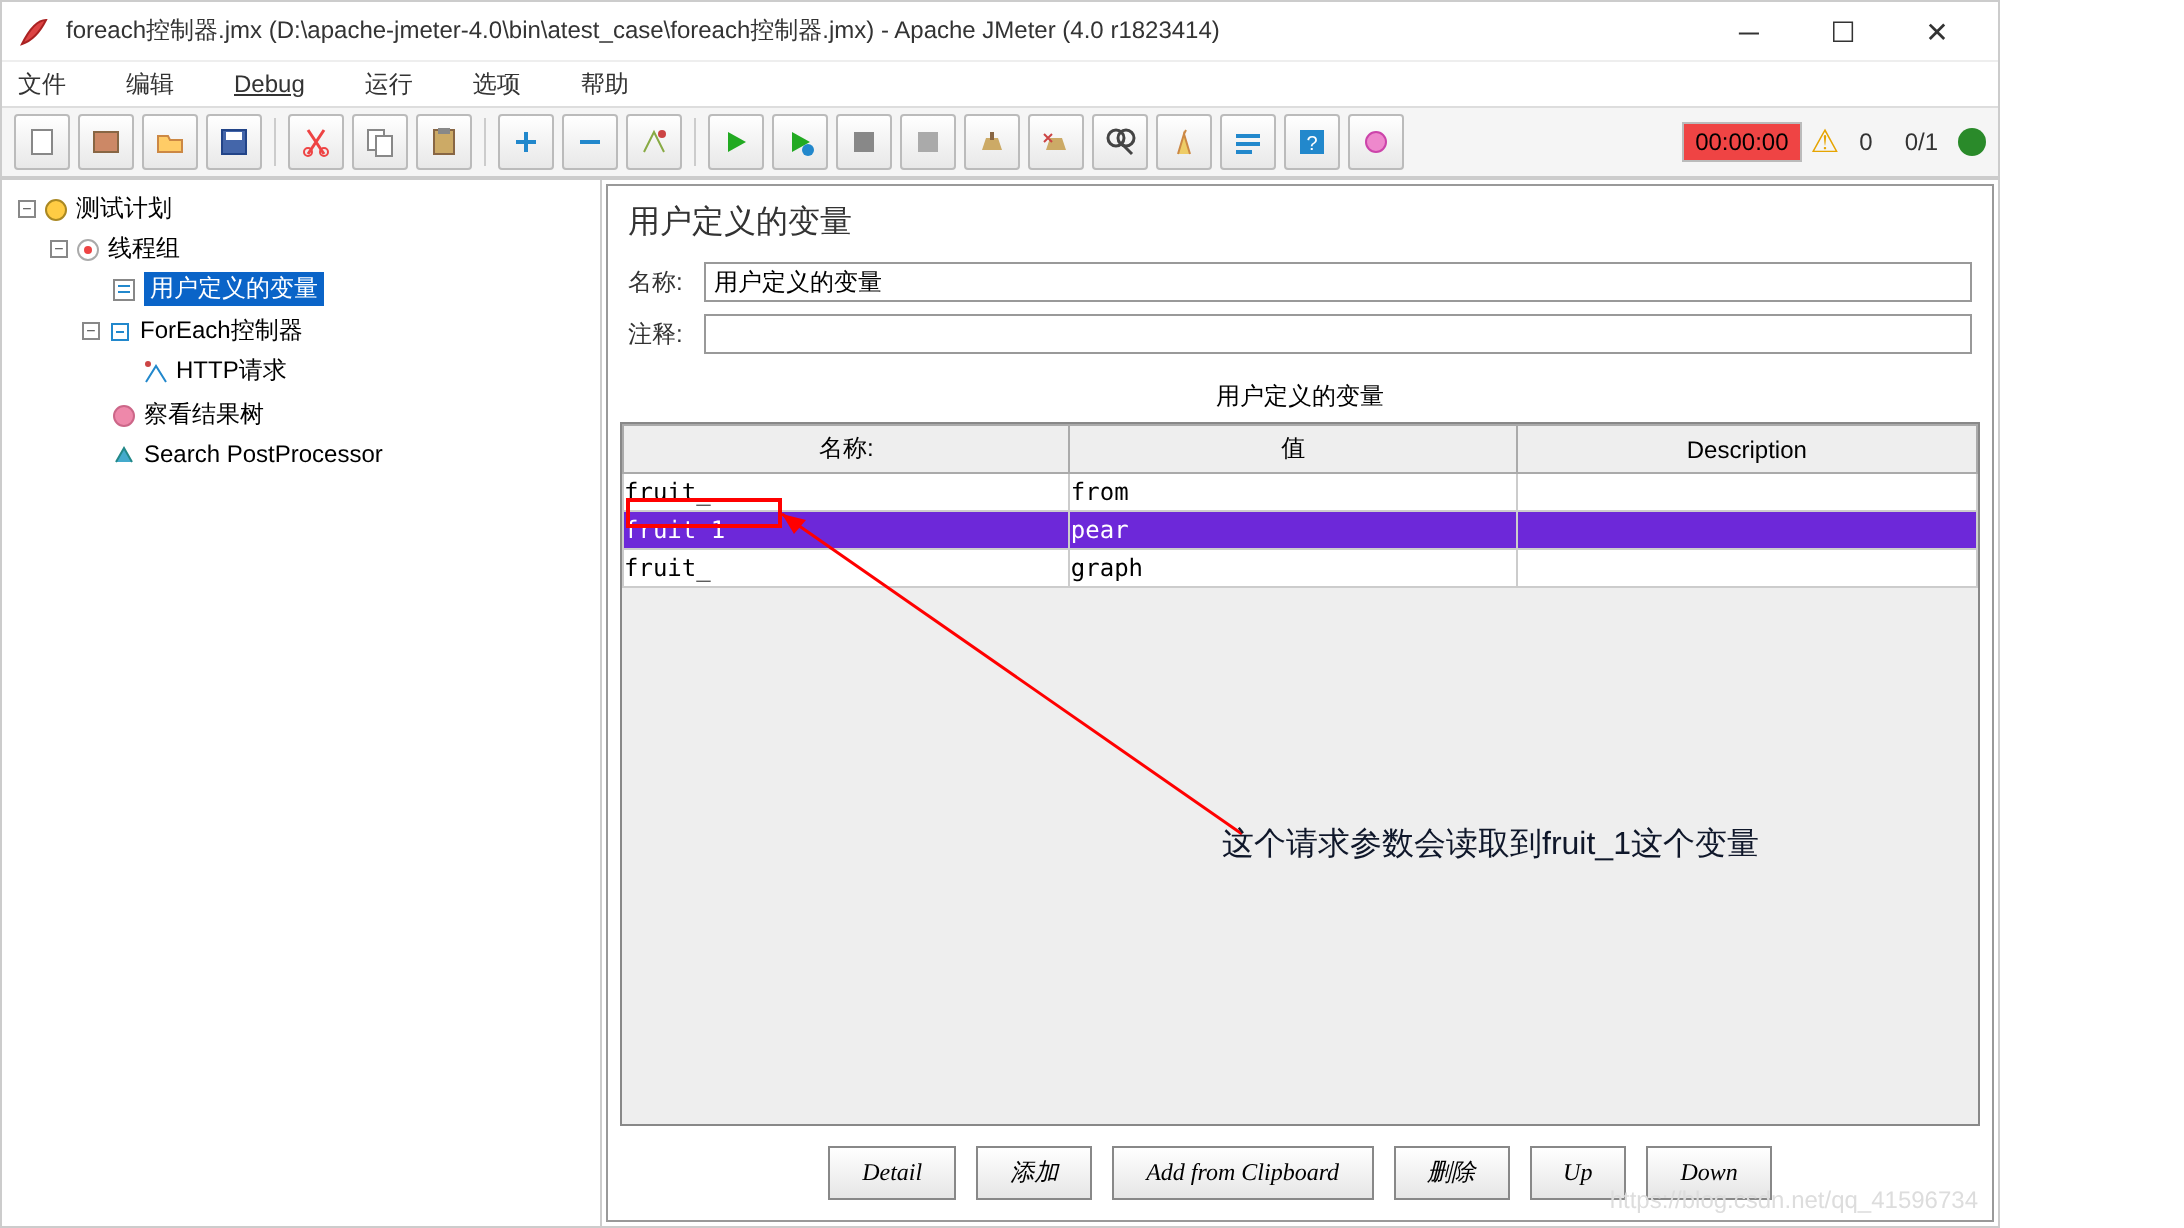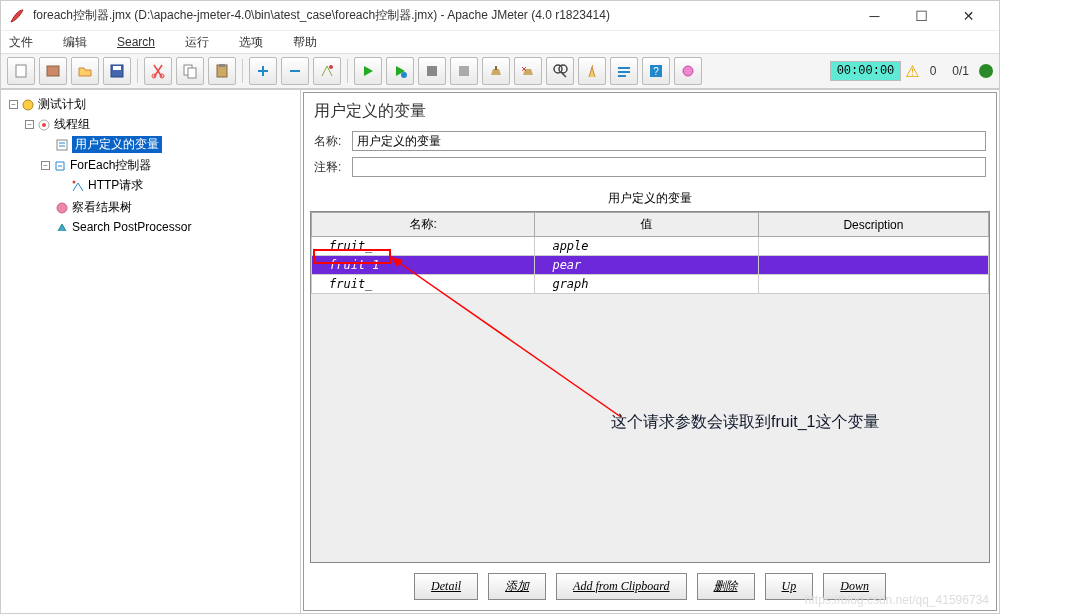--- a/index.html
+++ b/index.html
@@ -10,21 +10,21 @@
 .titlebar .title { flex: 1; font-size: 12px; color: #333; }
 .win-controls { display: flex; gap: 2px; }
 .win-btn { width: 45px; height: 28px; display: flex; align-items: center; justify-content: center; font-size: 14px; color: #333; cursor: pointer; }
 .menubar { height: 22px; display: flex; align-items: center; padding: 0 8px; gap: 30px; background: #fff; }
 .menubar span { font-size: 12px; color: #333; cursor: pointer; }
 .menubar .ul { text-decoration: underline; }
 .toolbar { height: 36px; display: flex; align-items: center; padding: 2px 6px; gap: 4px; background: #f5f5f5; border-top: 1px solid #ddd; border-bottom: 1px solid #ccc; }
 .tool-btn { width: 28px; height: 28px; border: 1px solid #bbb; background: linear-gradient(#fff,#e8e8e8); border-radius: 2px; display: flex; align-items: center; justify-content: center; cursor: pointer; }
 .tool-sep { width: 1px; height: 24px; background: #ccc; margin: 0 2px; }
 .tool-spacer { flex: 1; }
-.timer { border: 1px solid #bbb; padding: 2px 6px; font-family: Liberation Mono, monospace; font-size: 12px; background: #5eead4; }
+.timer { border: 1px solid #bbb; padding: 2px 6px; font-family: Liberation Sans, sans-serif; font-size: 12px; background: #ef4444; }
 .warn-tri { color: #e6a400; font-size: 16px; }
 .status-count { font-size: 12px; color: #333; margin: 0 6px; }
 .dot { width: 14px; height: 14px; border-radius: 50%; background: #2a8a2a; display: inline-block; }
 .content { flex: 1; display: flex; border-top: 1px solid #ccc; overflow: hidden; }
 .tree-panel { width: 300px; border-right: 1px solid #ccc; background: #fff; padding: 4px 2px; overflow: auto; font-size: 12px; }
 .tree ul { list-style: none; padding-left: 16px; }
 .tree li { padding: 1px 0; white-space: nowrap; }
 .tree .row { display: flex; align-items: center; gap: 3px; padding: 1px 2px; }
 .tree .sel { background: #0a64c8; color: #fff; }
 .tree .tog { width: 9px; height: 9px; border: 1px solid #888; font-size: 8px; line-height: 7px; text-align: center; color: #555; background: #fff; cursor: pointer; }
@@ -32,24 +32,24 @@
 .tree .ico { width: 14px; height: 14px; display: inline-flex; align-items: center; justify-content: center; }
 .main-panel { flex: 1; display: flex; flex-direction: column; border: 1px solid #999; margin: 2px; background: #fff; position: relative; }
 .panel-title { font-size: 16px; padding: 8px 10px 6px; color: #333; }
 .form-row { display: flex; align-items: center; padding: 3px 10px; gap: 6px; }
 .form-row label { font-size: 12px; color: #333; width: 32px; }
 .form-row input { flex: 1; border: 1px solid #999; padding: 2px 4px; font-size: 12px; height: 20px; }
 .section-label { text-align: center; font-size: 12px; padding: 4px 0 2px; margin-top: 6px; }
 .grid-wrap { flex: 1; margin: 2px 6px; border: 1px solid #888; background: #eeeeee; position: relative; overflow: hidden; }
 table.grid { width: 100%; border-collapse: collapse; font-family: monospace, sans-serif; font-size: 12px; }
 table.grid th { background: #eeeeee; border: 1px solid #aaa; font-weight: normal; padding: 3px 6px; font-family: "Microsoft YaHei", sans-serif; }
-table.grid td { border: 1px solid #ccc; padding: 2px 17px; background: #fff; height: 16px; font-style: italic; }
+table.grid td { border: 1px solid #ccc; padding: 2px 0; background: #fff; height: 16px; }
 table.grid tr.selected td { background: #6d28d9; color: #fff; }
 .btn-row { display: flex; justify-content: center; gap: 10px; padding: 8px 0 10px; }
-.btn { border: 1px solid #888; background: linear-gradient(#fff,#e6e6e6); padding: 4px 16px; font-size: 12px; cursor: pointer; font-style: italic; font-family: serif; text-decoration: underline; }
+.btn { border: 1px solid #888; background: linear-gradient(#fff,#e6e6e6); padding: 4px 16px; font-size: 12px; cursor: pointer; font-style: italic; font-family: serif; }
 .annotation { position: absolute; color: #0f172a; font-size: 16px; pointer-events: none; }
 .red-box { position: absolute; border: 2px solid #f00; pointer-events: none; }
 .watermark { position: absolute; right: 10px; bottom: 6px; color: #ddd; font-size: 12px; pointer-events: none; }
 </style>
 </head>
 <body>
 
 <div class="window">
 
   <div class="titlebar">
@@ -60,21 +60,21 @@
     <div class="win-controls">
       <div class="win-btn">─</div>
       <div class="win-btn">☐</div>
       <div class="win-btn">✕</div>
     </div>
   </div>
 
   <div class="menubar">
     <span>文件</span>
     <span>编辑</span>
-    <span class="ul">Search</span>
+    <span class="ul">Debug</span>
     <span>运行</span>
     <span>选项</span>
     <span>帮助</span>
   </div>
 
   <div class="toolbar">
     <div class="tool-btn">
         <svg width="16" height="16">
           <rect x="3" y="2" width="10" height="12" fill="#fff" stroke="#888"></rect>
         </svg>
@@ -316,21 +316,21 @@
           <thead>
             <tr>
               <th style="width:33%">名称:</th>
               <th style="width:33%">值</th>
               <th>Description</th>
             </tr>
           </thead>
           <tbody>
             <tr>
               <td>fruit_</td>
-                <td>apple</td>
+                <td>from</td>
                 <td></td>
             </tr>
             <tr class="selected">
               <td>fruit 1</td>
                 <td>pear</td>
                 <td></td>
             </tr>
             <tr>
               <td>fruit_</td>
                 <td>graph</td>

